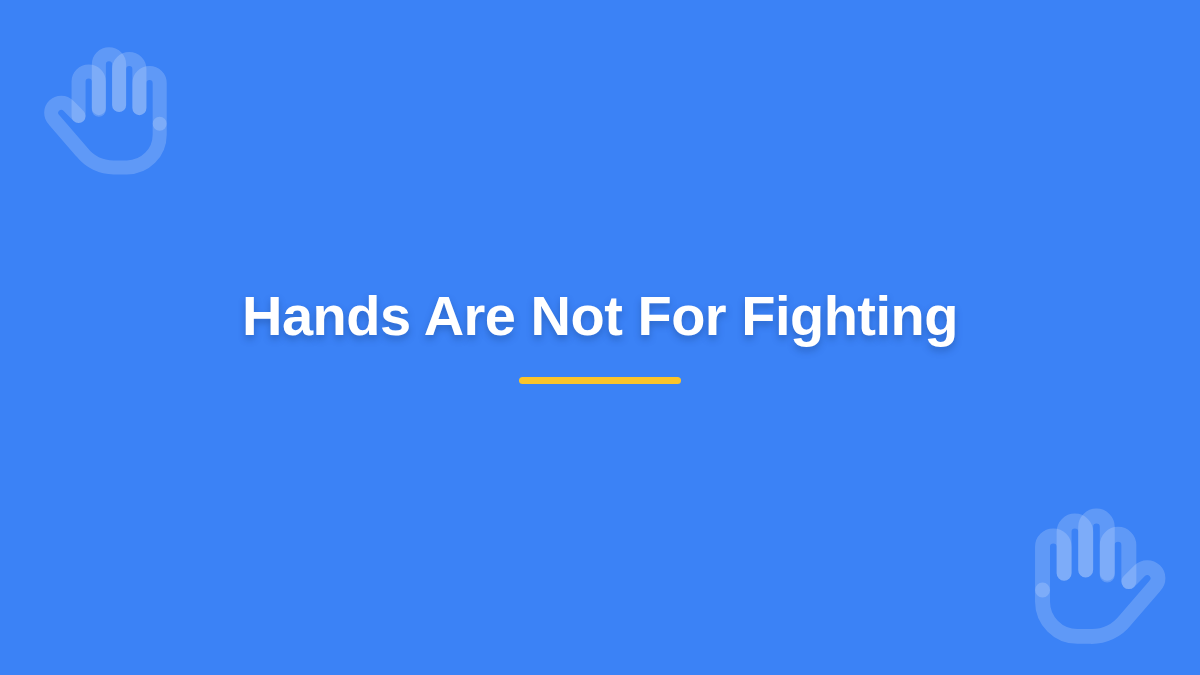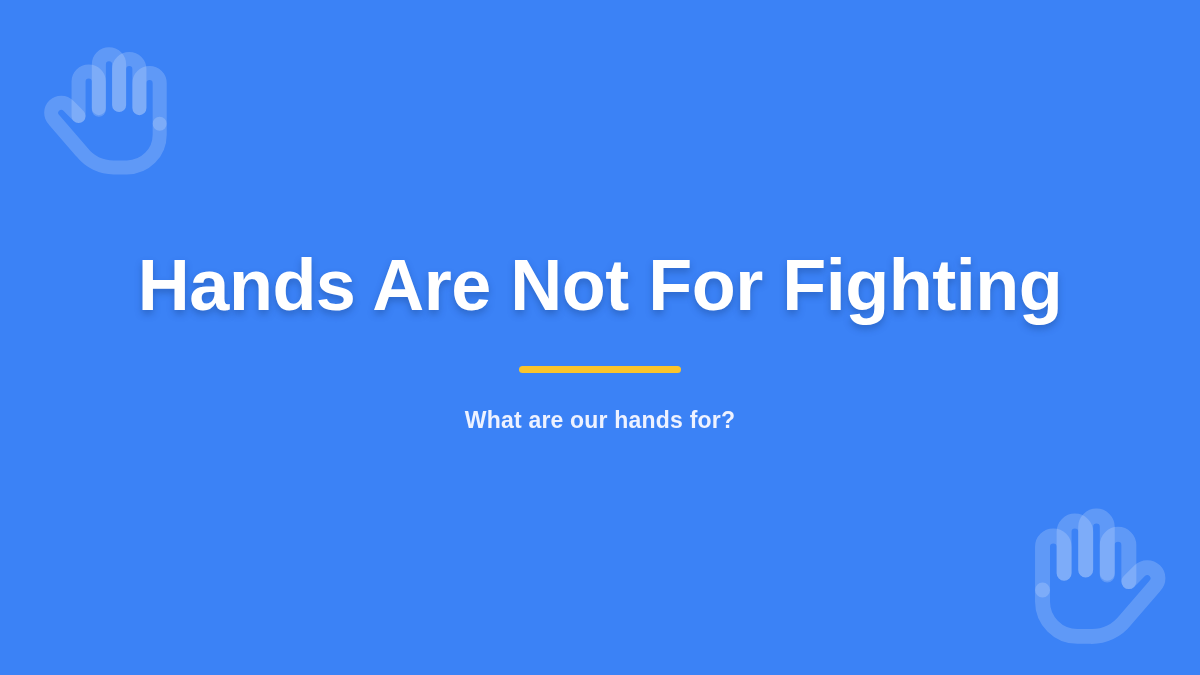--- a/index.html
+++ b/index.html
@@ -53,24 +53,24 @@
     height: 675px;
     display: flex;
     flex-direction: column;
     align-items: center;
     justify-content: center;
     padding-bottom: 8px;
     box-sizing: border-box;
   }
 
   .slide-title {
-    margin: 16px;
+    margin: 4px;
     font-family: "Liberation Sans", sans-serif;
     font-weight: 700;
-    font-size: 72px;
+    font-size: 56px;
     line-height: 1.0;
     letter-spacing: -0.5px;
     color: #ffffff;
     text-align: right;
     white-space: nowrap;
     text-shadow: 0 4px 7px rgba(21, 60, 130, 0.38);
   }
 
   .title-rule {
     width: 162px;
@@ -103,21 +103,20 @@
       <path d="M39 52 V24 a6.5 6.5 0 0 1 13 0 V50"></path>
       <path d="M52 50 V27 a6.5 6.5 0 0 1 13 0 V52"></path>
       <path d="M65 52 V36 a6.5 6.5 0 0 1 13 0 V62"></path>
       <path d="M26 57 l-6.5 -6.5 a6.4 6.4 0 0 0 -9.2 9 L28 80 a26 26 0 0 0 21 10 h8 a21 21 0 0 0 21 -21 V62"></path>
     </svg>
   </div>
 
   <div class="center-stack">
     <h1 class="slide-title">Hands Are Not For Fighting</h1>
     <div class="title-rule"></div>
-    <p class="slide-subtitle">What are our hands for?</p>
   </div>
 
   <div class="deco-hand deco-hand-br">
     <svg viewBox="0 0 100 100" xmlns="http://www.w3.org/2000/svg" fill="none" stroke="rgba(255,255,255,0.19)" stroke-width="9" stroke-linecap="round" stroke-linejoin="round">
       <path d="M26 57 V35 a6.5 6.5 0 0 1 13 0 V53"></path>
       <path d="M39 52 V24 a6.5 6.5 0 0 1 13 0 V50"></path>
       <path d="M52 50 V27 a6.5 6.5 0 0 1 13 0 V52"></path>
       <path d="M65 52 V36 a6.5 6.5 0 0 1 13 0 V62"></path>
       <path d="M26 57 l-6.5 -6.5 a6.4 6.4 0 0 0 -9.2 9 L28 80 a26 26 0 0 0 21 10 h8 a21 21 0 0 0 21 -21 V62"></path>
     </svg>

